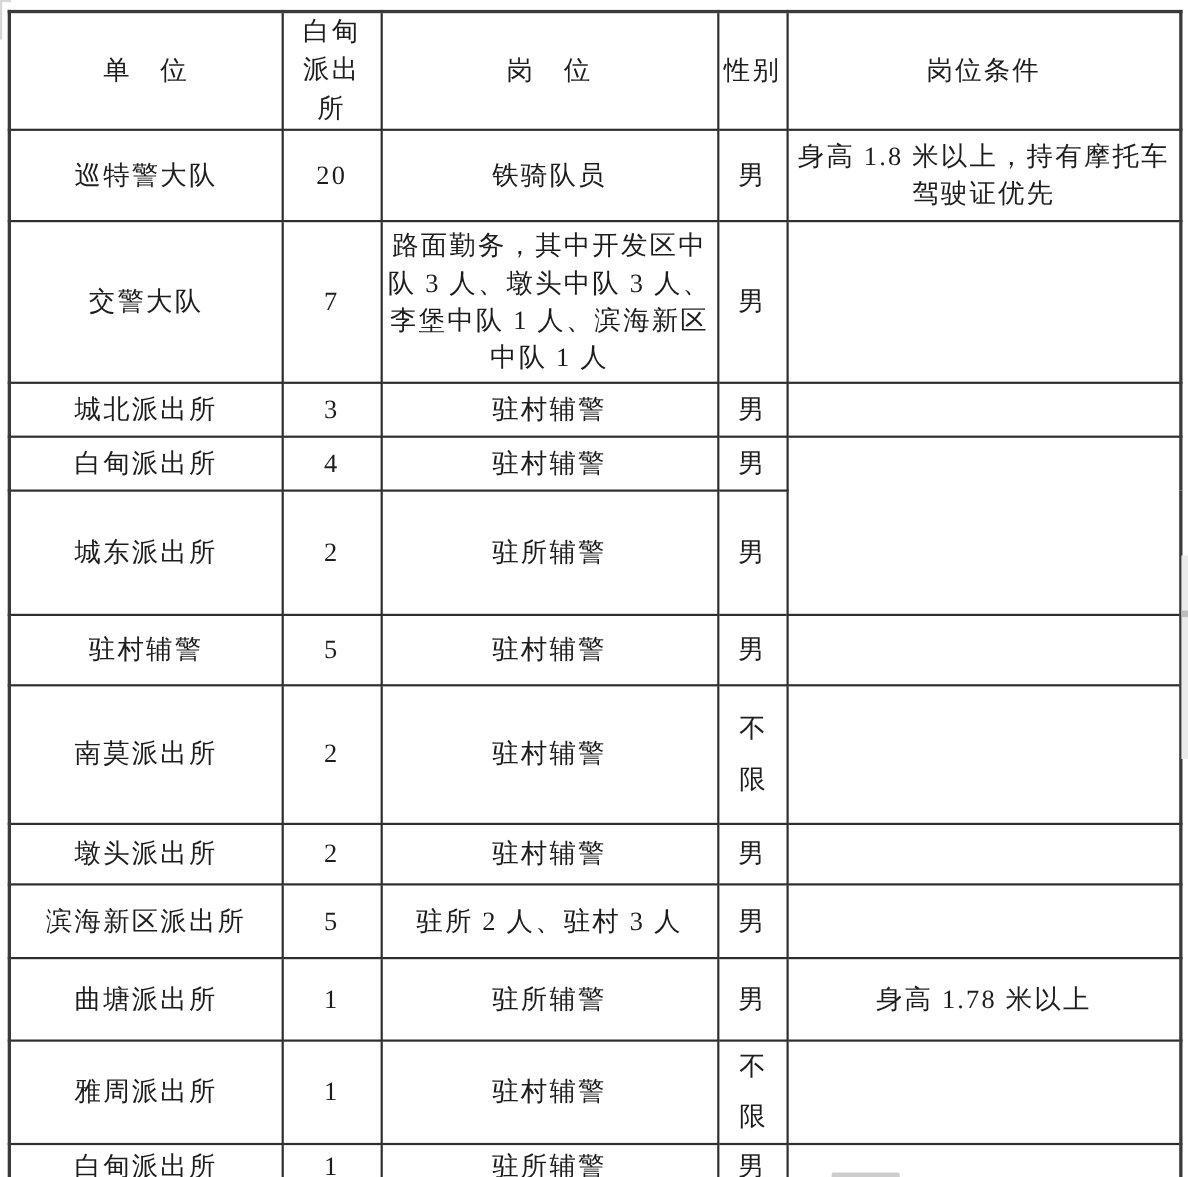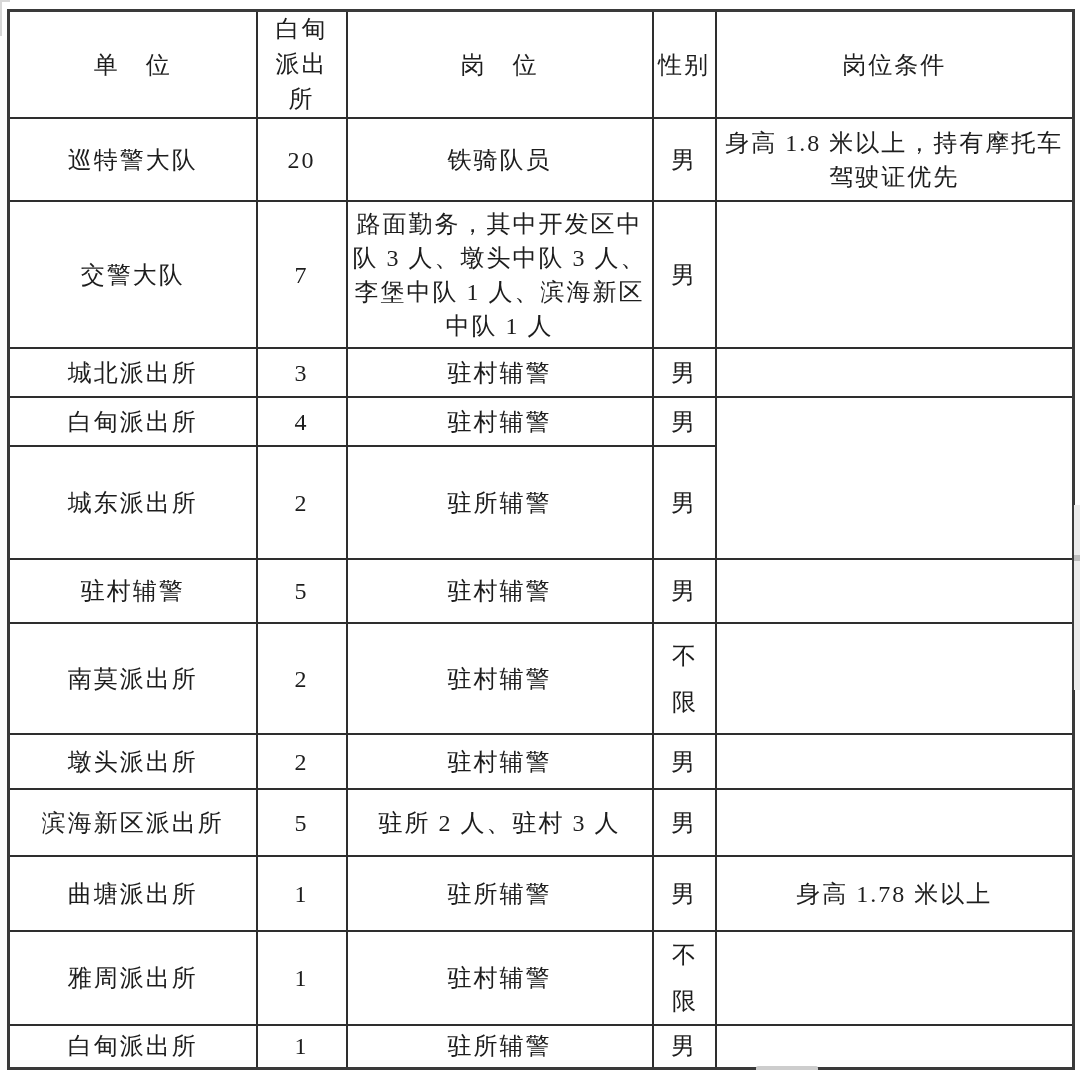--- a/index.html
+++ b/index.html
@@ -145,21 +145,21 @@
     </tr>
 
     <tr style="height:64px">
       <td class="cell-unit">驻村辅警</td>
       <td>5</td>
       <td>驻村辅警</td>
       <td>男</td>
       <td class="req-cell"></td>
     </tr>
 
-    <tr style="height:111px">
+    <tr style="height:126px">
       <td class="cell-unit">南莫派出所</td>
       <td>2</td>
       <td>驻村辅警</td>
       <td><span class="gender-stack">不限</span></td>
       <td class="req-cell"></td>
     </tr>
 
     <tr style="height:55px">
       <td class="cell-unit">墩头派出所</td>
       <td>2</td>

